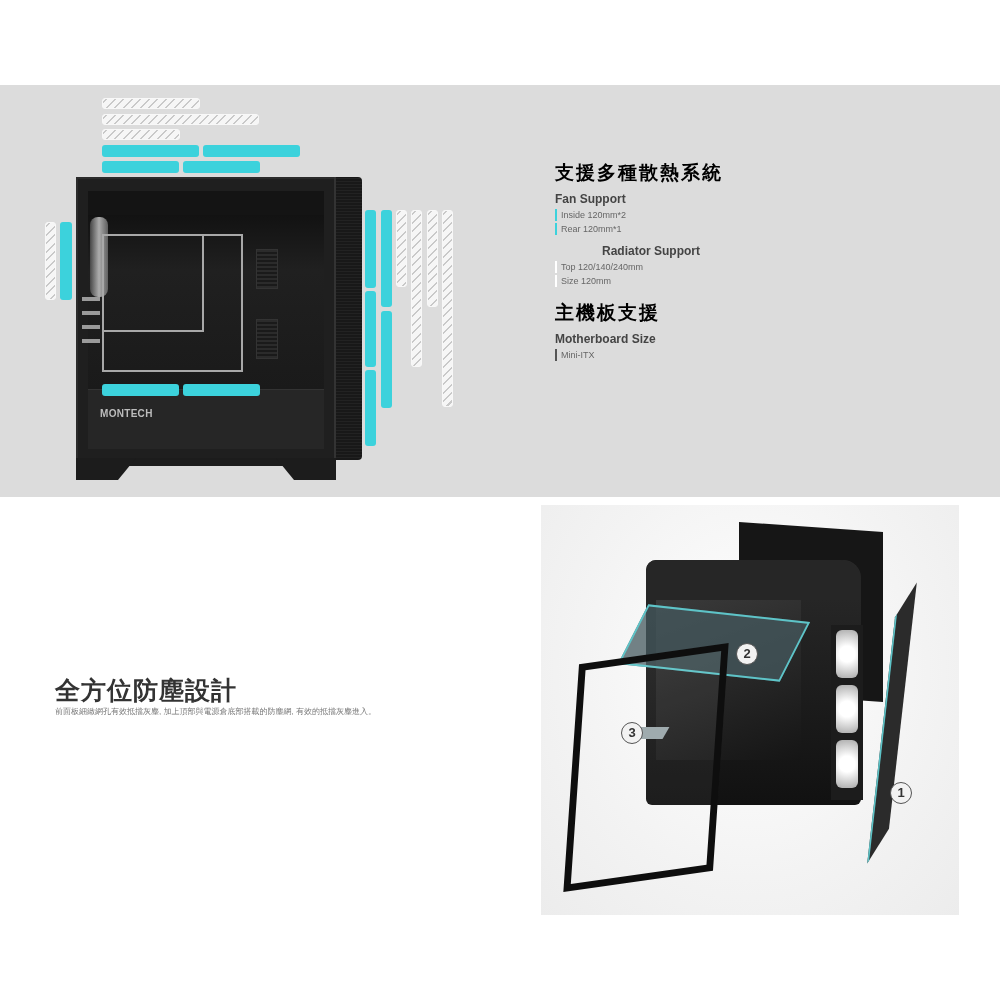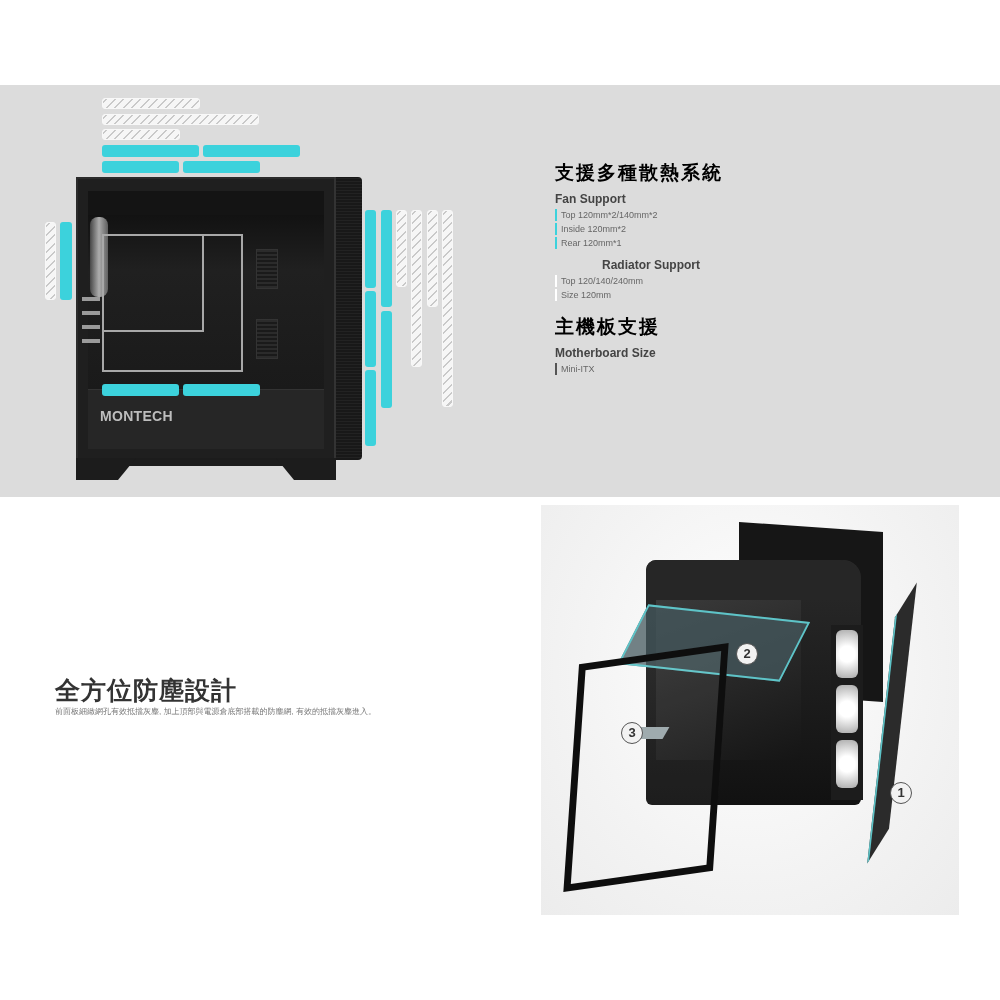--- a/index.html
+++ b/index.html
@@ -17,21 +17,21 @@
     border: 1.5px solid #f8f8f8;
   }
 
   
   .case { position: absolute; left: 76px; top: 177px; width: 286px; height: 304px; }
   .case-body { position: absolute; left: 0; top: 0; width: 260px; height: 283px; background: #1f1f1f; border: 2px solid #2b2b2b; }
   .case-inner { position: absolute; left: 12px; top: 14px; width: 236px; height: 198px; background: linear-gradient(180deg, #0c0c0c 0%, #202020 40%, #1a1a1a 100%); }
   .case-inner .topbar { position:absolute; left:0; top:0; width:100%; height:24px; background:#141414; }
   .mb-outline { position: absolute; border: 2px solid #a8a8a8; }
   .psu-shroud { position: absolute; left: 12px; top: 212px; width: 236px; height: 60px; background: #262626; border-top: 1px solid #333; }
-  .brand { position: absolute; left: 24px; top: 231px; color: #bdbdbd; font-weight: bold; font-size: 14px; letter-spacing: 0.3px; }
+  .brand { position: absolute; left: 24px; top: 231px; color: #bdbdbd; font-weight: bold; font-size: 10px; letter-spacing: 0.3px; }
   .front-mesh { position: absolute; left: 258px; top: 0; width: 28px; height: 283px; background: repeating-linear-gradient(0deg, #181818 0 2px, #222 2px 3px); border-left: 2px solid #333; border-radius: 0 4px 4px 0; }
   .foot { position: absolute; top: 281px; width: 60px; height: 22px; background: #1c1c1c; }
   .foot.left { left: 0; clip-path: polygon(0 0, 100% 0, 70% 100%, 0 100%); }
   .foot.right { left: 200px; width: 60px; clip-path: polygon(0 0, 100% 0, 100% 100%, 30% 100%); }
   .foot-bridge { position: absolute; left: 0; top: 281px; width: 260px; height: 8px; background: #1c1c1c; }
   .fan-left { position: absolute; left: 14px; top: 40px; width: 18px; height: 80px; background: linear-gradient(90deg,#555,#ddd,#777); border-radius: 8px; opacity: 0.75; }
   .vent { position: absolute; width: 22px; height: 40px; background: repeating-linear-gradient(0deg,#2b2b2b 0 2px,#1a1a1a 2px 4px); border:1px solid #333; }
   .slot { position:absolute; left:6px; width:18px; height:4px; background:#d0d0d0; opacity:.7; }
 
   
@@ -111,21 +111,20 @@
 <div class="bar cyan" style="left:381px;top:311px;width:11px;height:97px;"></div>
 <div class="bar hatch" style="left:396px;top:210px;width:11px;height:77px;"></div>
 <div class="bar hatch" style="left:411px;top:210px;width:11px;height:157px;"></div>
 <div class="bar hatch" style="left:427px;top:210px;width:11px;height:97px;"></div>
 <div class="bar hatch" style="left:442px;top:210px;width:11px;height:197px;"></div>
 
 <div class="spec">
   <div class="h-cn">支援多種散熱系統</div>
   <div class="h-en">Fan Support</div>
   <div class="list">
-    <div class="item cyan">Top 120mm*2/140mm*2</div>
     <div class="item cyan">Inside 120mm*2</div>
     <div class="item cyan">Rear 120mm*1</div>
   </div>
   <div class="h-en" style="margin-top:8px;padding-left:47px;">Radiator Support</div>
   <div class="list">
     <div class="item white">Top 120/140/240mm</div>
     <div class="item white">Size 120mm</div>
   </div>
   <div class="h-cn" style="margin-top:12px;">主機板支援</div>
   <div class="h-en">Motherboard Size</div>

